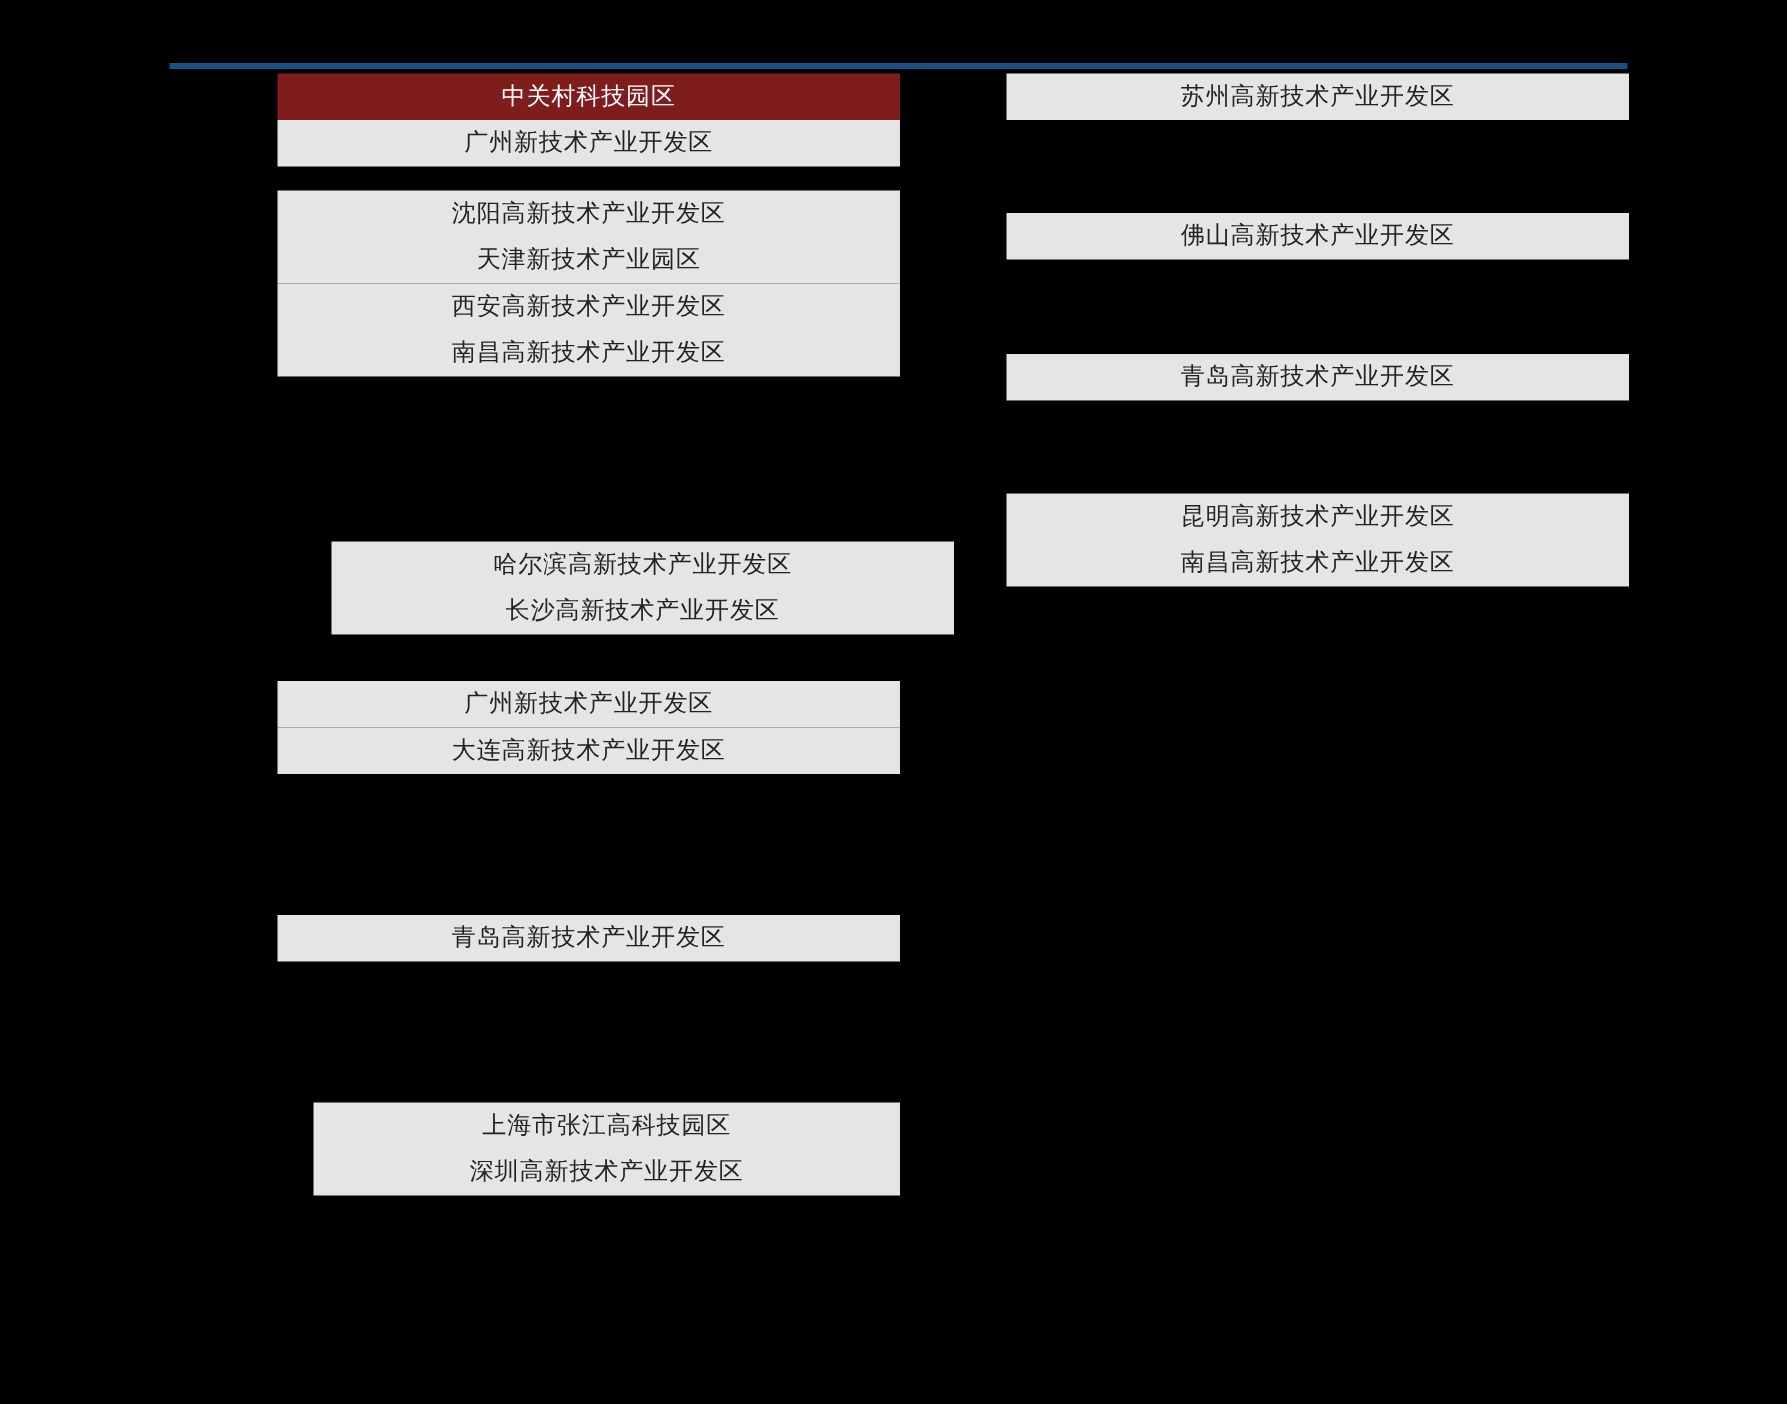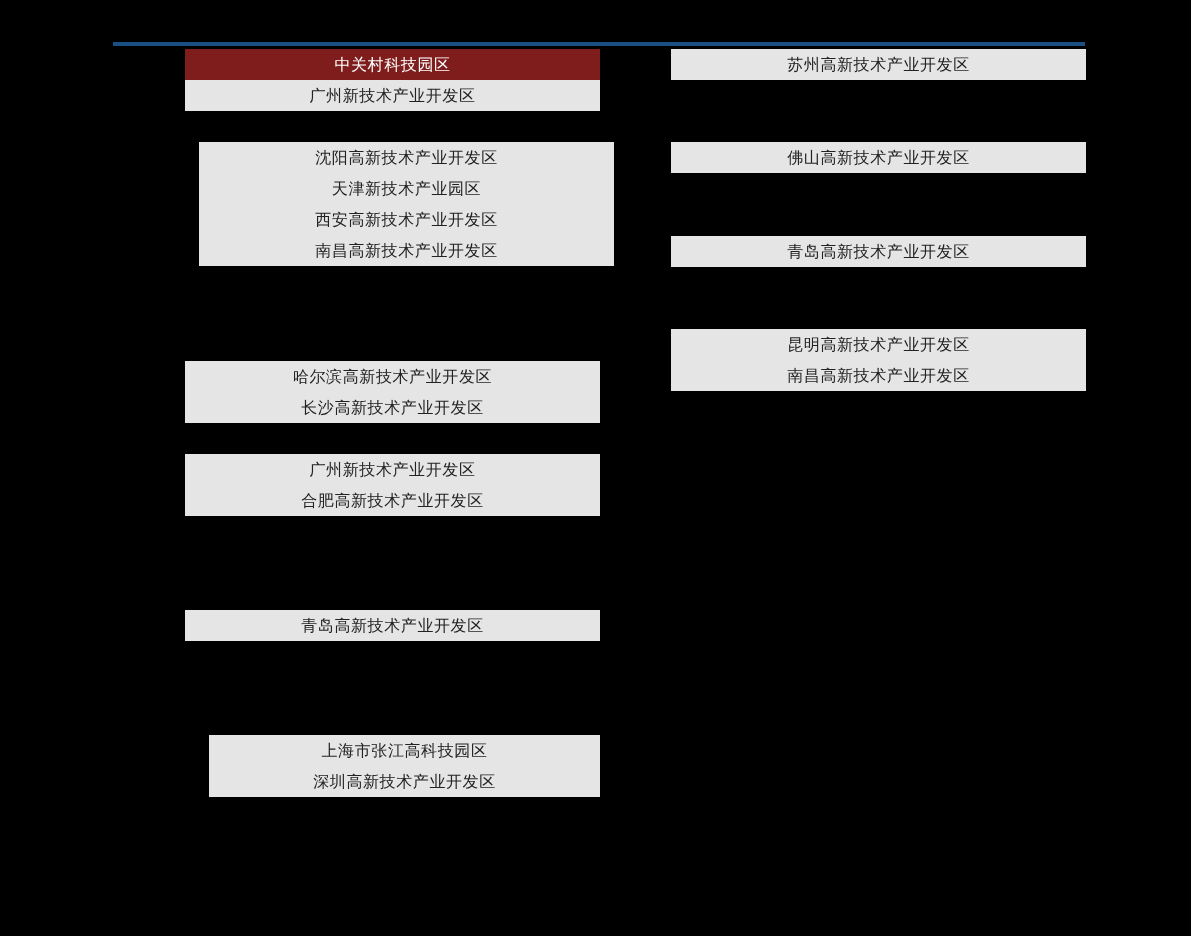--- a/index.html
+++ b/index.html
@@ -79,33 +79,33 @@
 
 <div id="page-root">
 
   <div class="top-rule"></div>
 
   <div class="column left" id="column-left">
       <div class="group" style="top: 49px;">
         <div class="row blue">中关村科技园区</div>
         <div class="row pink">广州新技术产业开发区</div>
       </div>
-      <div class="group" style="top: 142px; margin-left: 14px;">
+      <div class="group" style="top: 127px;">
         <div class="row pink">沈阳高新技术产业开发区</div>
         <div class="row pink">天津新技术产业园区</div>
         <div class="row pink">西安高新技术产业开发区</div>
         <div class="row pink">南昌高新技术产业开发区</div>
       </div>
-      <div class="group" style="top: 361px;">
+      <div class="group" style="top: 361px; margin-left: 36px;">
         <div class="row pink">哈尔滨高新技术产业开发区</div>
         <div class="row pink">长沙高新技术产业开发区</div>
       </div>
       <div class="group" style="top: 454px;">
         <div class="row pink">广州新技术产业开发区</div>
-        <div class="row pink">合肥高新技术产业开发区</div>
+        <div class="row pink">大连高新技术产业开发区</div>
       </div>
       <div class="group" style="top: 610px;">
         <div class="row pink">青岛高新技术产业开发区</div>
       </div>
       <div class="group" style="top: 735px; padding-left: 24px;">
         <div class="row pink">上海市张江高科技园区</div>
         <div class="row pink">深圳高新技术产业开发区</div>
       </div>
     </div>
   <div class="column right" id="column-right">

